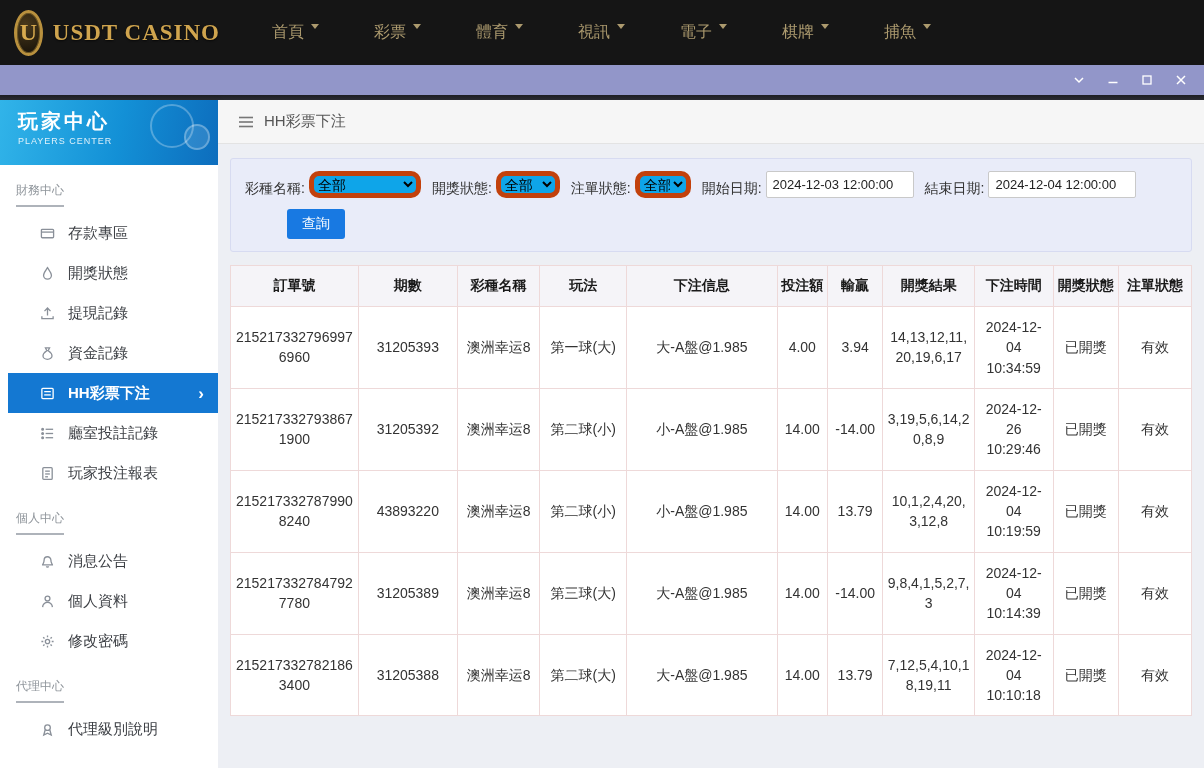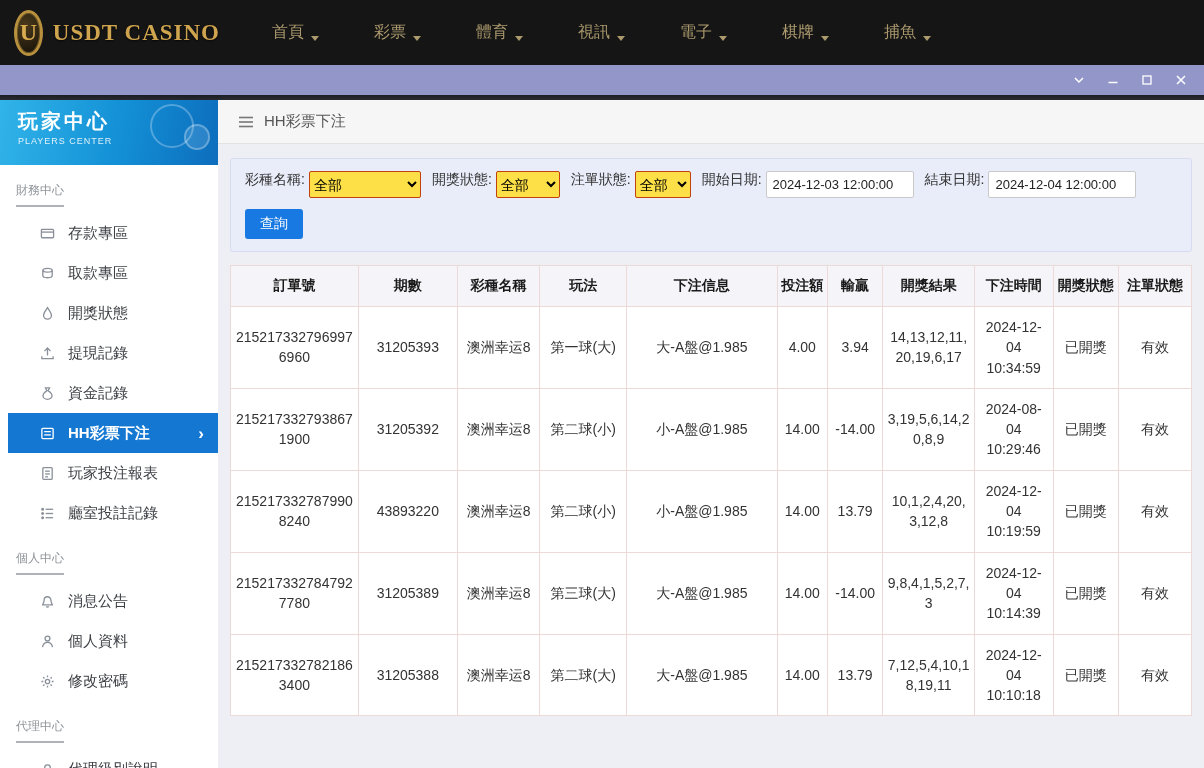--- a/index.html
+++ b/index.html
@@ -5,21 +5,21 @@
   * { margin:0; padding:0; box-sizing:border-box; }
   html,body { width:1204px; height:768px; overflow:hidden; font-family:"Liberation Sans", sans-serif; background:#fff; }
 
   
   .topbar { height:65px; background:#151515; display:flex; align-items:center; padding-left:14px; }
   .logo { display:flex; align-items:center; gap:10px; width:206px; cursor:pointer; }
   .logo-badge { width:46px; height:46px; border-radius:50%; border:3px solid #b9913e; background:radial-gradient(circle at 35% 30%, #4a3a1c, #151008); display:flex; align-items:center; justify-content:center; box-shadow:0 0 0 1px #6b5524 inset; }
   .logo-badge span { color:#d8ab4f; font-family:"Liberation Serif", serif; font-weight:bold; font-size:24px; }
   .logo-text { font-family:"Liberation Serif", serif; font-weight:bold; font-size:23px; letter-spacing:1px; color:#cfa44e; text-shadow:0 1px 2px rgba(0,0,0,.7); white-space:nowrap; }
   .topnav { display:flex; gap:55px; margin-left:52px; }
-  .nav-item { color:#ac9a6e; font-size:16px; cursor:pointer; display:flex; align-items:flex-end; white-space:nowrap; }
+  .nav-item { color:#ac9a6e; font-size:16px; cursor:pointer; display:flex; align-items:flex-start; white-space:nowrap; }
   .caret { display:inline-block; width:0; height:0; border:4px solid transparent; border-top:5px solid currentColor; margin-left:7px; transform:translateY(2px); }
 
   
   .titlebar { height:30px; background:#9296c9; display:flex; align-items:center; justify-content:flex-end; gap:20px; padding-right:16px; }
   .winctl { width:14px; height:14px; display:flex; align-items:center; justify-content:center; cursor:pointer; }
   .chrome-strip { height:5px; background:linear-gradient(#1d1e24,#2b2c33); }
 
   
   .content { display:flex; height:668px; }
 
@@ -40,25 +40,25 @@
   .menu-item .arrow { margin-left:auto; margin-right:14px; font-size:17px; line-height:1; color:#fff; }
 
   
   .main { flex:1; background:#edeff4; display:flex; flex-direction:column; overflow:hidden; }
   .breadcrumb-bar { height:44px; background:#f6f6f6; border-bottom:1px solid #e3e3e3; display:flex; align-items:center; gap:10px; padding-left:20px; color:#555; font-size:15px; flex:none; }
   .main-body { padding:14px 12px; }
 
   .filter-panel { background:#e9ecf9; border:1px solid #d7dbf1; border-radius:3px; padding:12px 14px 12px; }
   .filter-row { display:flex; align-items:center; flex-wrap:nowrap; }
   .f-label { font-size:14px; color:#333; margin-right:4px; white-space:nowrap; }
-  .f-group { display:flex; align-items:flex-start; margin-right:11px; }
-  select { height:27px; border:1px solid #c2410c; border-radius:2px; background:#fde047; font-size:14px; font-family:inherit; }
+  .f-group { display:flex; align-items:flex-end; margin-right:11px; }
+  select { height:27px; border:5px solid #c2410c; border-radius:10px; background:#0ea5e9; font-size:14px; font-family:inherit; }
   .sel-lottery { width:112px; } .sel-draw { width:64px; } .sel-order { width:56px; }
   .date-input { width:148px; height:27px; border:1px solid #c9c9c9; border-radius:2px; font-size:13px; padding:0 6px; color:#222; font-family:inherit; background:#fff; }
-  .search-btn { margin-top:11px; background:#1879e2; color:#fff; border:none; border-radius:3px; font-size:14px; padding:6px 15px; cursor:pointer; font-family:inherit; }
+  .search-btn { margin-top:11px; background:#1879e2; color:#fff; border:none; border-radius:3px; font-size:14px; padding:6px 15px; cursor:pointer; font-family:inherit;margin-left:42px; }
 
   
   .bets-table { width:100%; margin-top:13px; border-collapse:collapse; table-layout:fixed; background:#fff; }
   .bets-table th, .bets-table td { border:1px solid #eed9d9; text-align:center; }
   .bets-table th { background:#f5f4f8; font-size:14px; font-weight:bold; color:#1a1a1a; padding:11px 2px; white-space:nowrap; overflow:hidden; }
   .bets-table td { font-size:14px; color:#333; padding:10px 4px; background:#fff; white-space:nowrap; overflow:hidden; line-height:1.45; }
   .bets-table td.break { white-space:normal; word-break:break-all; }
   .bets-table td.wrap { white-space:normal; }
 </style>
 </head>
@@ -144,29 +144,20 @@
           <svg width="15" height="15" viewBox="0 0 16 16" fill="none" stroke="currentColor" stroke-width="1.4">
             <rect x="1.5" y="3.5" width="13" height="9" rx="1"></rect>
             <line x1="1.5" y1="6.5" x2="14.5" y2="6.5"></line>
           </svg>
         </span>
       <span>存款專區</span>
     </div>
     <div class="menu-item">
       <span class="mi">
           <svg width="15" height="15" viewBox="0 0 16 16" fill="none" stroke="currentColor" stroke-width="1.4">
-            <ellipse cx="8" cy="4.5" rx="5" ry="2"></ellipse>
-            <path d="M3 4.5 v6 c0 1.1 2.2 2 5 2 s5 -.9 5 -2 v-6"></path>
-          </svg>
-        </span>
-      <span>取款專區</span>
-    </div>
-    <div class="menu-item">
-      <span class="mi">
-          <svg width="15" height="15" viewBox="0 0 16 16" fill="none" stroke="currentColor" stroke-width="1.4">
             <path d="M8 1.8 C6.2 4.6 3.8 7.2 3.8 9.8 a4.2 4.2 0 0 0 8.4 0 C12.2 7.2 9.8 4.6 8 1.8 Z"></path>
           </svg>
         </span>
       <span>開獎狀態</span>
     </div>
     <div class="menu-item">
       <span class="mi">
           <svg width="15" height="15" viewBox="0 0 16 16" fill="none" stroke="currentColor" stroke-width="1.4">
             <path d="M8 10 V2.5 M4.8 5.5 L8 2.2 l3.2 3.3"></path>
             <path d="M2 11 v2.5 h12 V11"></path>
@@ -186,44 +177,44 @@
     <div class="menu-item active">
       <span class="mi">
           <svg width="15" height="15" viewBox="0 0 16 16" fill="none" stroke="currentColor" stroke-width="1.4">
             <rect x="2" y="2.5" width="12" height="11" rx="1"></rect>
             <line x1="4.5" y1="6" x2="11.5" y2="6"></line>
             <line x1="4.5" y1="9.5" x2="11.5" y2="9.5"></line>
           </svg>
         </span>
       <span>HH彩票下注</span>
       <span class="arrow">›</span>
-    </div>
-    <div class="menu-item">
-      <span class="mi">
-          <svg width="15" height="15" viewBox="0 0 16 16" fill="none" stroke="currentColor" stroke-width="1.4">
-            <rect x="3" y="1.8" width="10" height="12.4" rx="1"></rect>
-            <line x1="5.5" y1="5.5" x2="10.5" y2="5.5"></line>
-            <line x1="5.5" y1="8.5" x2="10.5" y2="8.5"></line>
-            <line x1="5.5" y1="11.5" x2="8.5" y2="11.5"></line>
-          </svg>
-        </span>
-      <span>玩家投注報表</span>
     </div>
     <div class="menu-item">
       <span class="mi">
           <svg width="15" height="15" viewBox="0 0 16 16" fill="none" stroke="currentColor" stroke-width="1.4">
             <line x1="6" y1="3.5" x2="14" y2="3.5"></line>
             <line x1="6" y1="8" x2="14" y2="8"></line>
             <line x1="6" y1="12.5" x2="14" y2="12.5"></line>
             <circle cx="2.8" cy="3.5" r="0.9" fill="currentColor"></circle>
             <circle cx="2.8" cy="8" r="0.9" fill="currentColor"></circle>
             <circle cx="2.8" cy="12.5" r="0.9" fill="currentColor"></circle>
           </svg>
         </span>
       <span>廳室投註記錄</span>
+    </div>
+    <div class="menu-item">
+      <span class="mi">
+          <svg width="15" height="15" viewBox="0 0 16 16" fill="none" stroke="currentColor" stroke-width="1.4">
+            <rect x="3" y="1.8" width="10" height="12.4" rx="1"></rect>
+            <line x1="5.5" y1="5.5" x2="10.5" y2="5.5"></line>
+            <line x1="5.5" y1="8.5" x2="10.5" y2="8.5"></line>
+            <line x1="5.5" y1="11.5" x2="8.5" y2="11.5"></line>
+          </svg>
+        </span>
+      <span>玩家投注報表</span>
     </div>
 
     <div class="section-title"><span>個人中心</span></div>
 
     <div class="menu-item">
       <span class="mi">
           <svg width="15" height="15" viewBox="0 0 16 16" fill="none" stroke="currentColor" stroke-width="1.4">
             <path d="M2.8 11.5 h10.4 c0 -1.2 -1.6 -1.2 -1.6 -5 a3.6 3.6 0 0 0 -7.2 0 c0 3.8 -1.6 3.8 -1.6 5 Z"></path>
             <path d="M6.8 13.2 a1.3 1.3 0 0 0 2.4 0"></path>
           </svg>
@@ -346,21 +337,21 @@
             </tr>
             <tr>
               <td class="break">2152173327938671900</td>
               <td>31205392</td>
               <td>澳洲幸运8</td>
               <td>第二球(小)</td>
               <td>小-A盤@1.985</td>
               <td>14.00</td>
               <td>-14.00</td>
               <td class="break">3,19,5,6,14,20,8,9</td>
-              <td class="wrap">2024-08-04 10:29:46</td>
+              <td class="wrap">2024-12-26 10:29:46</td>
               <td>已開獎</td>
               <td>有效</td>
             </tr>
             <tr>
               <td class="break">2152173327879908240</td>
               <td>43893220</td>
               <td>澳洲幸运8</td>
               <td>第二球(小)</td>
               <td>小-A盤@1.985</td>
               <td>14.00</td>

